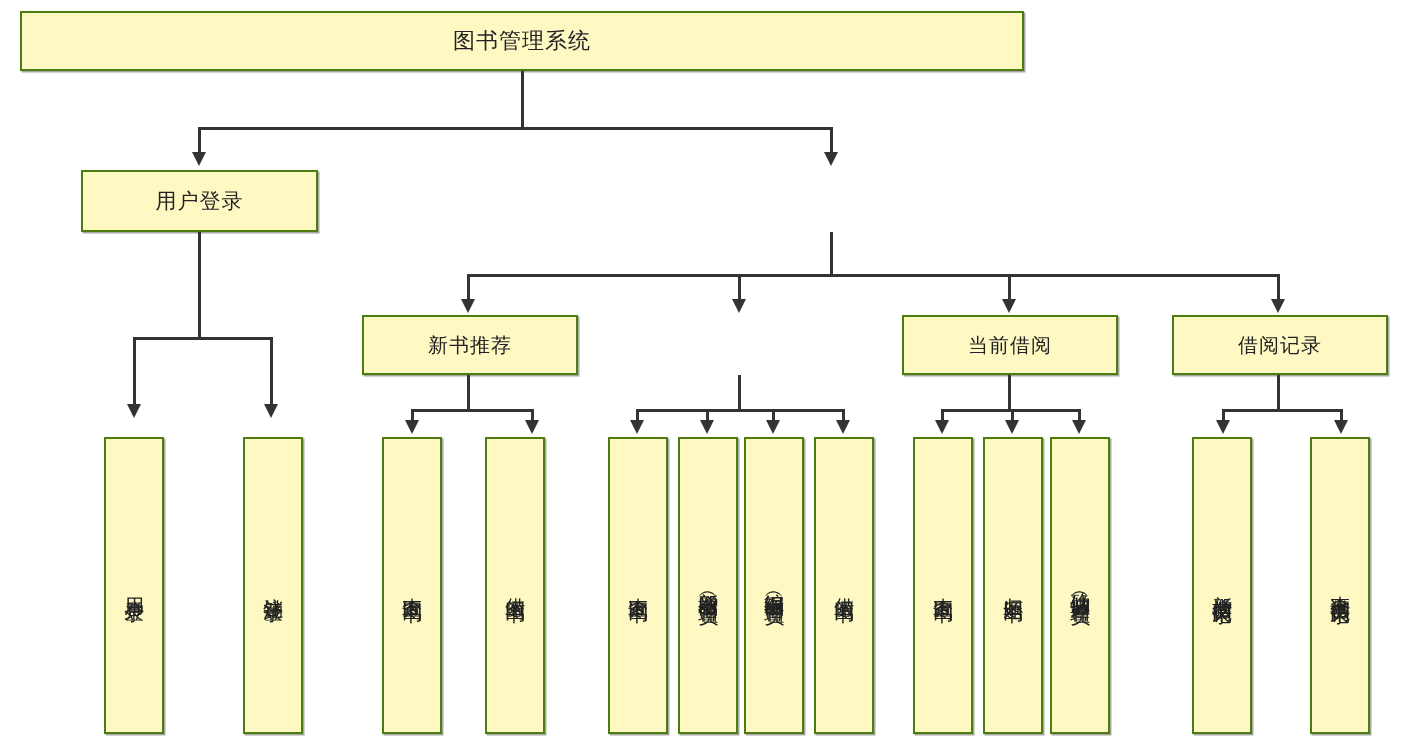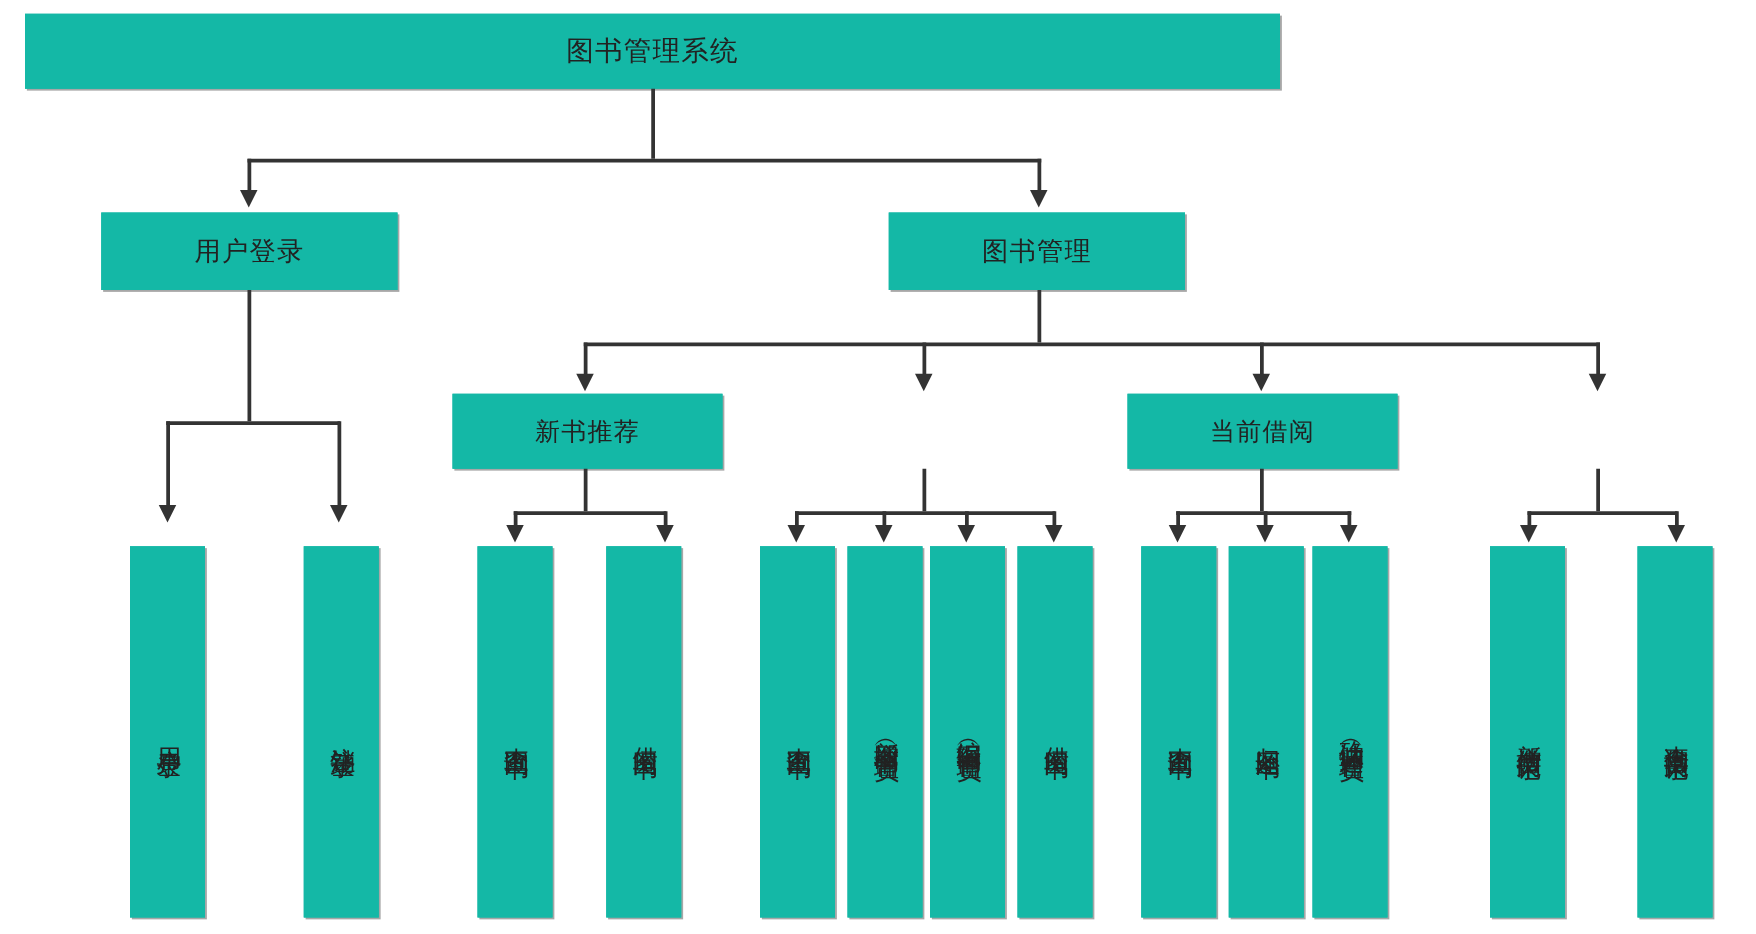--- a/index.html
+++ b/index.html
@@ -12,22 +12,22 @@
     position:relative;
     width:1405px;
     height:747px;
     background:#ffffff;
     overflow:hidden;
   }
   
   .node{
     position:absolute;
     box-sizing:border-box;
-    background:#14b8a6;
-    border:2px solid #14b8a6;
+    background:#fef9c3;
+    border:2px solid #4d7c0f;
     display:flex;
     align-items:center;
     justify-content:center;
     text-align:center;
     color:#222222;
     box-shadow:1.5px 1.5px 0 rgba(60,60,60,.45);
   }
   .node.root{
     font-size:22px;
     letter-spacing:1px;
@@ -94,23 +94,20 @@
 
   <div class="ln h" style="left:198px;top:127px;width:635px;"></div>
 
   <div class="ln v" style="left:198px;top:127px;height:28px;"></div>
   <div class="arrow" style="left:192px;top:152px;"></div>
   <div class="ln v" style="left:830px;top:127px;height:28px;"></div>
   <div class="arrow" style="left:824px;top:152px;"></div>
 
   <div class="node lvl2" style="left:81px;top:170px;width:237px;height:62px;">
     <span>用户登录</span>
-  </div>
-  <div class="node lvl2" style="left:711px;top:170px;width:237px;height:62px;">
-    <span>图书管理</span>
   </div>
 
   <div class="ln v" style="left:198px;top:232px;height:105px;"></div>
   <div class="ln h" style="left:133px;top:337px;width:139px;"></div>
   <div class="ln v" style="left:133px;top:337px;height:70px;"></div>
   <div class="arrow" style="left:127px;top:404px;"></div>
   <div class="ln v" style="left:270px;top:337px;height:70px;"></div>
   <div class="arrow" style="left:264px;top:404px;"></div>
 
   <div class="ln v" style="left:830px;top:232px;height:42px;"></div>
@@ -123,20 +120,23 @@
   <div class="arrow" style="left:1002px;top:299px;"></div>
   <div class="ln v" style="left:1277px;top:274px;height:28px;"></div>
   <div class="arrow" style="left:1271px;top:299px;"></div>
 
   <div class="node lvl3" style="left:362px;top:315px;width:216px;height:60px;">
     <span>新书推荐</span>
   </div>
   <div class="node lvl3" style="left:902px;top:315px;width:216px;height:60px;text-align:center;">
     <span>当前借阅</span>
   </div>
+  <div class="node lvl3" style="left:1172px;top:315px;width:216px;height:60px;">
+    <span>借阅记录</span>
+  </div>
 
   <div class="ln v" style="left:467px;top:375px;height:34px;"></div>
   <div class="ln h" style="left:411px;top:409px;width:122px;"></div>
   <div class="ln v" style="left:411px;top:409px;height:14px;"></div>
   <div class="arrow" style="left:405px;top:420px;"></div>
   <div class="ln v" style="left:531px;top:409px;height:14px;"></div>
   <div class="arrow" style="left:525px;top:420px;"></div>
 
   <div class="ln v" style="left:738px;top:375px;height:34px;"></div>
   <div class="ln h" style="left:636px;top:409px;width:208px;"></div>

